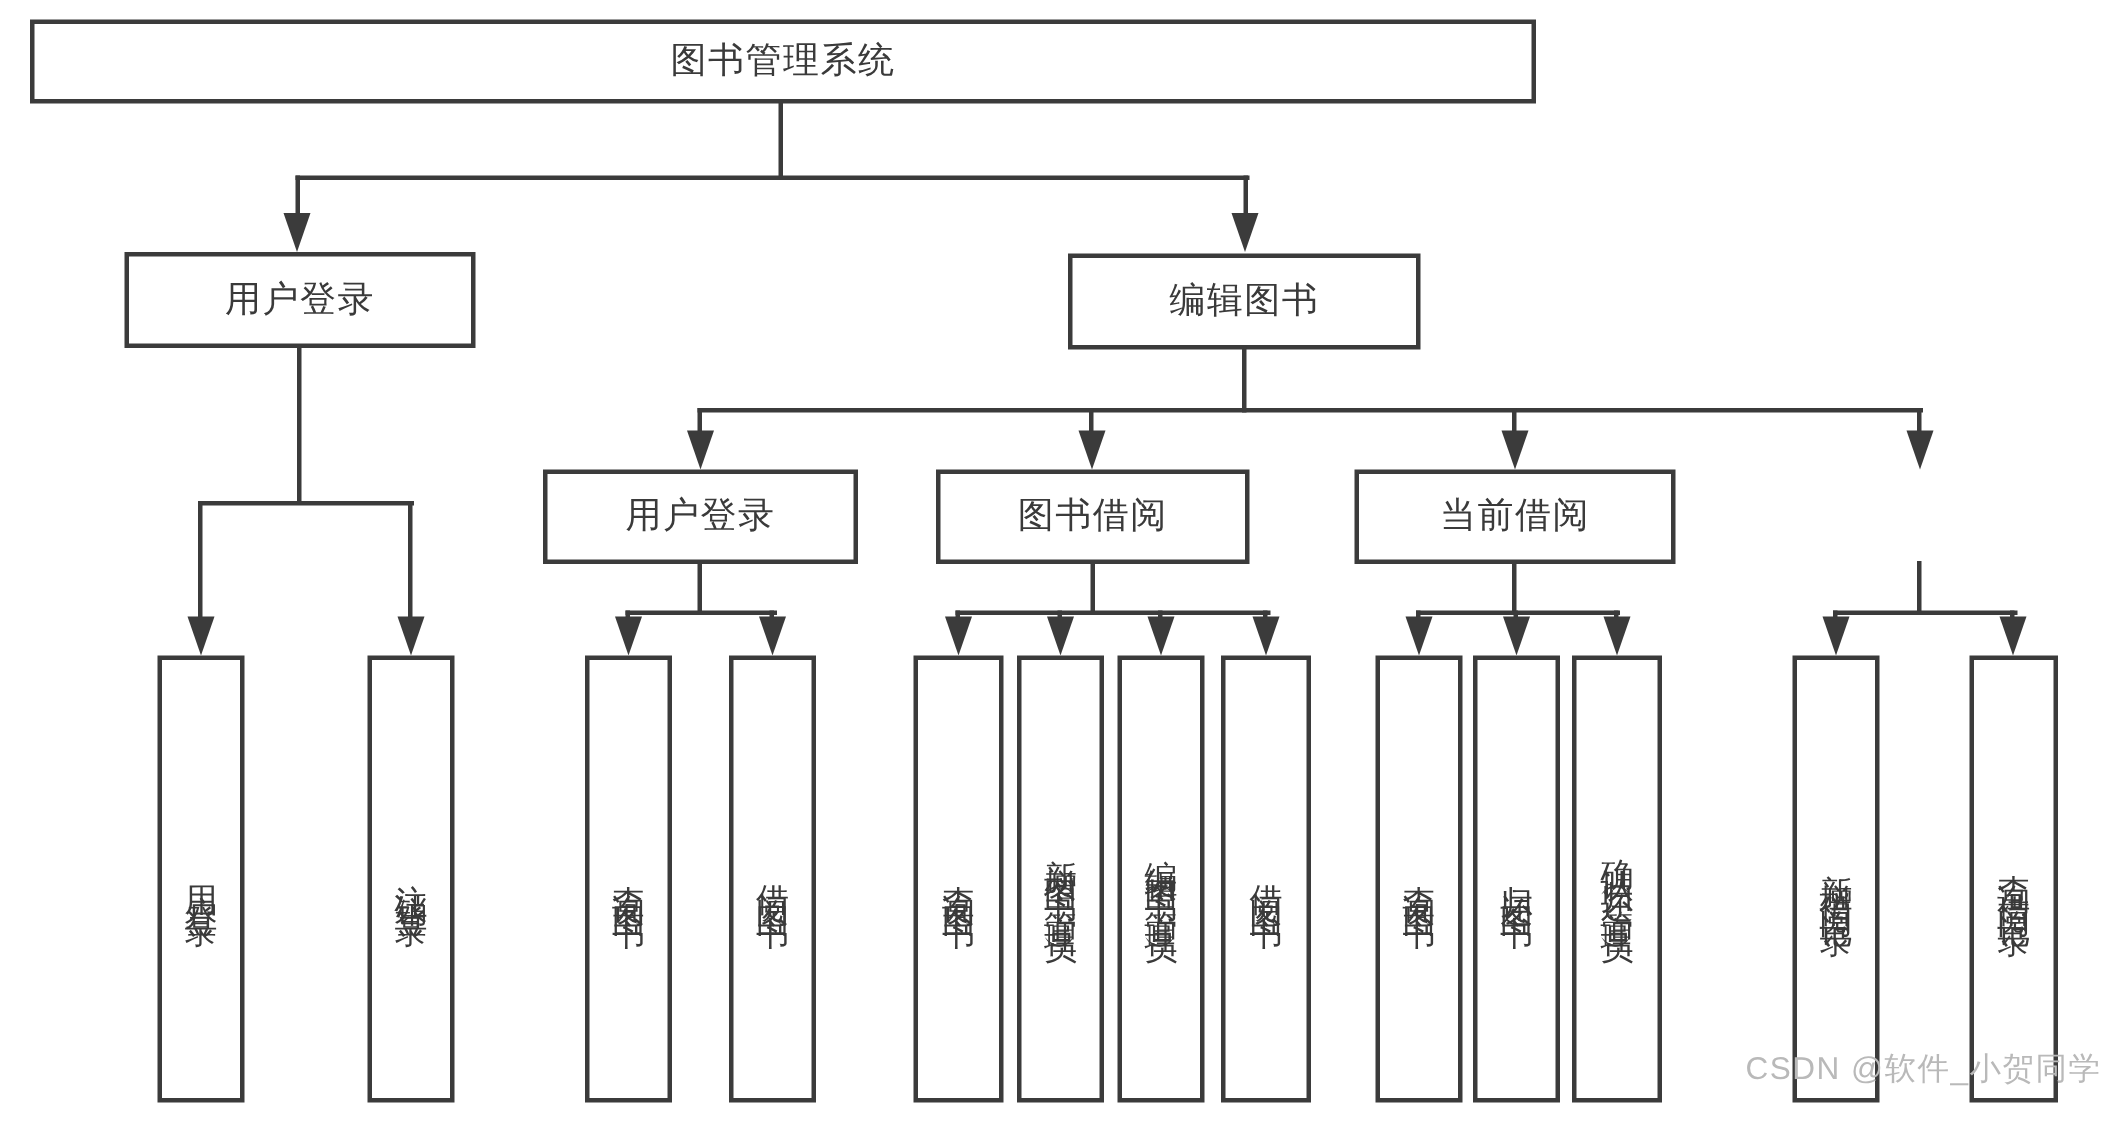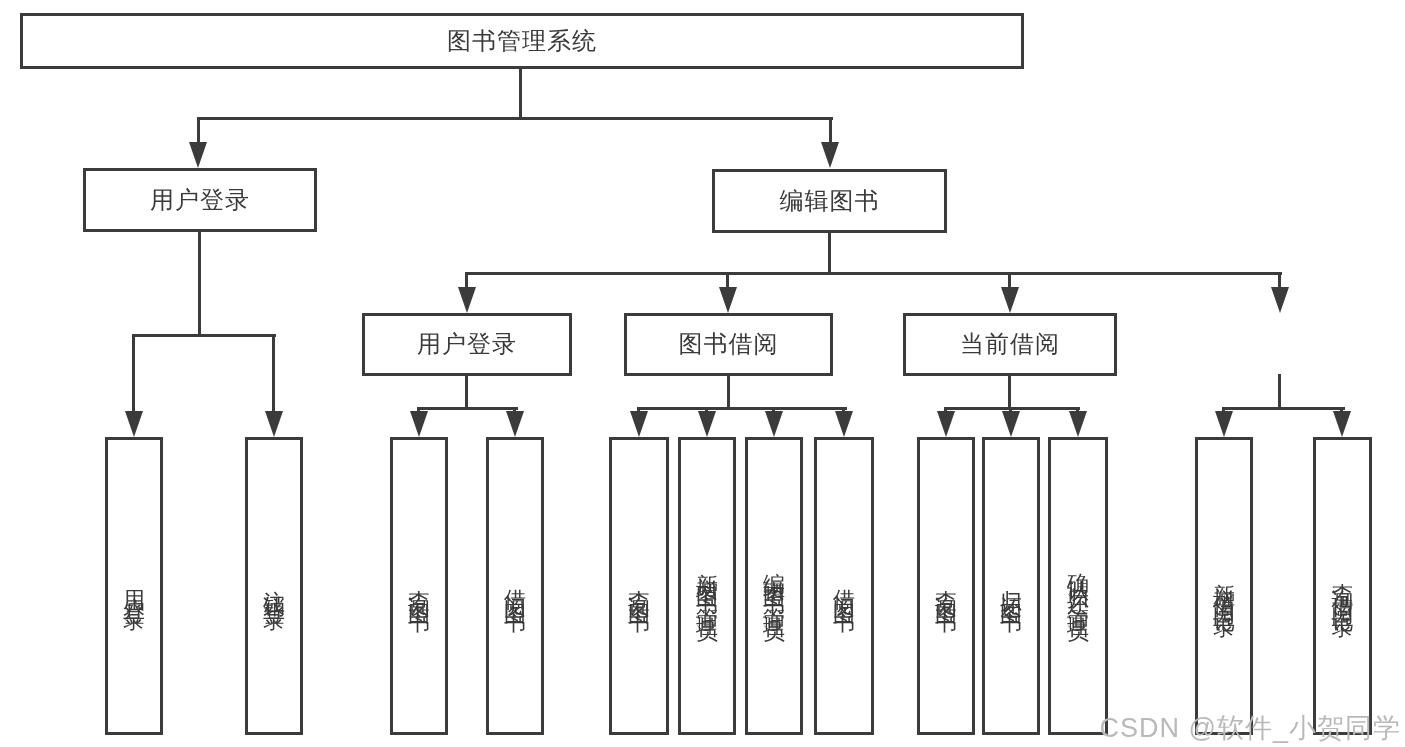--- a/index.html
+++ b/index.html
@@ -32,22 +32,22 @@
   .hline,.vline{position:absolute;background:var(--line)}
   .hline{height:3px}
   .vline{width:3px}
   .arrow{
     position:absolute;width:0;height:0;
     border-left:9px solid transparent;
     border-right:9px solid transparent;
     border-top:26px solid var(--line);
   }
   .watermark{
-    position:absolute;right:4px;bottom:1px;
-    font-size:27px;color:var(--wm);letter-spacing:1px;
+    position:absolute;right:4px;bottom:21px;
+    font-size:21px;color:var(--wm);letter-spacing:1px;
     z-index:5;white-space:nowrap;
   }
 </style>
 </head>
 <body>
 
 <div class="canvas">
 
   <div class="box" style="left:20px;top:13px;width:1004px;height:56px">图书管理系统</div>
 

